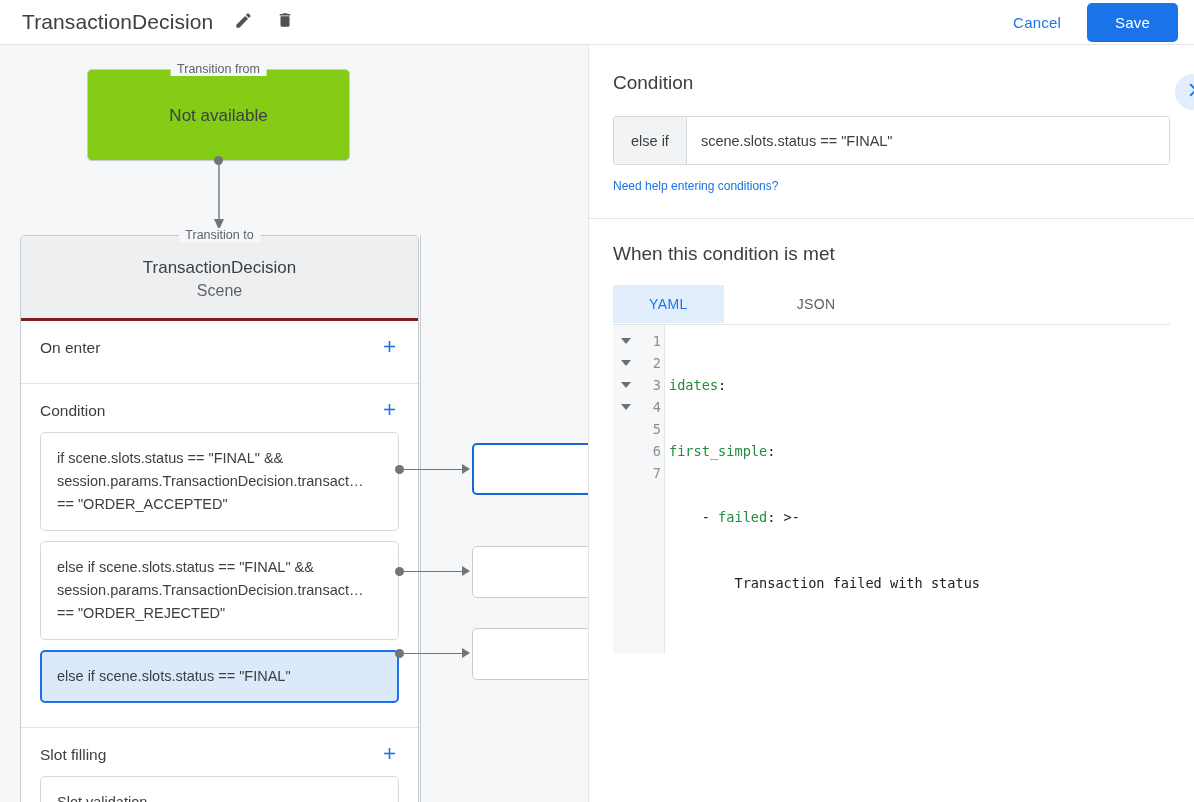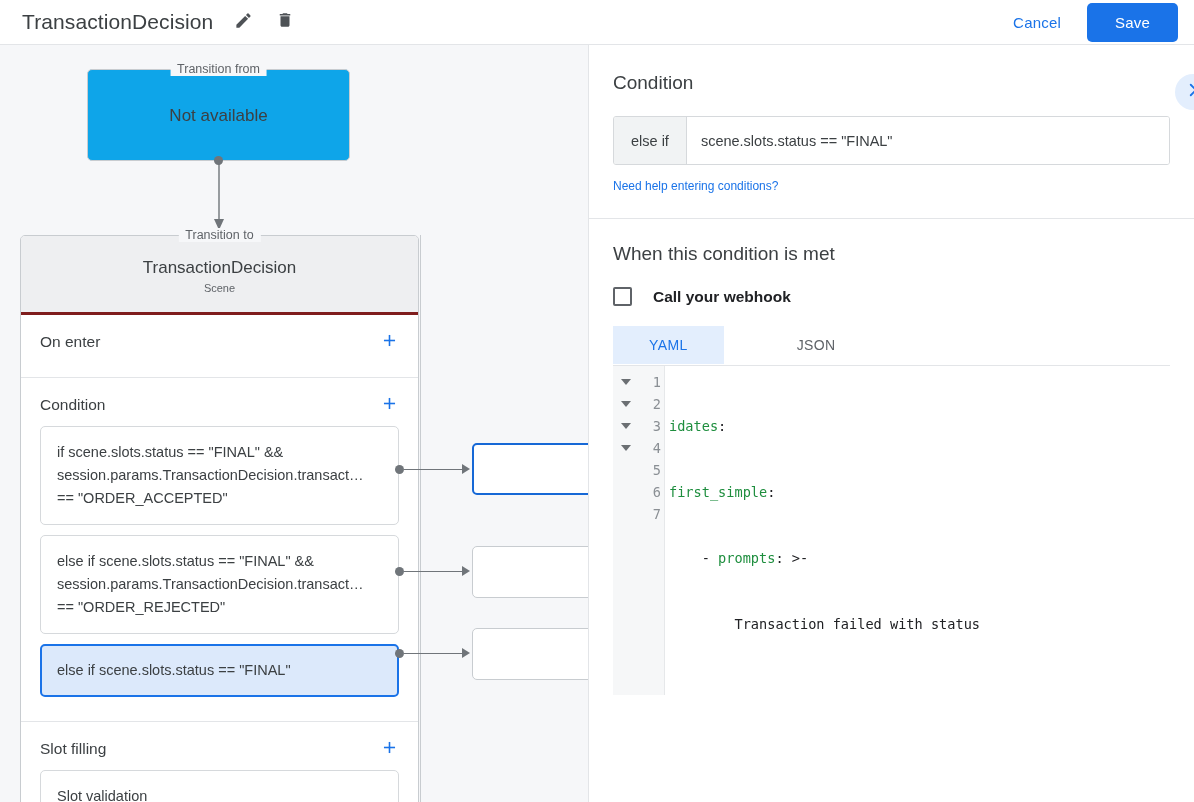--- a/index.html
+++ b/index.html
@@ -63,21 +63,21 @@
     width: 588px; height: 757px;
     background: #f6f7f9;
     overflow: hidden;
   }
 
   
   .fieldbox {
     position: absolute;
     border: 1px solid #c8ccd0;
     border-radius: 5px;
-    background: #0ea5e9;
+    background: #84cc16;
   }
   .fieldbox .legend {
     position: absolute;
     top: -8px; left: 50%;
     transform: translateX(-50%);
     background: #f6f7f9;
     padding: 0 7px;
     font-size: 12.5px;
     color: #5f6368;
     white-space: nowrap;
@@ -115,21 +115,21 @@
     text-align: center;
   }
   #scene-head .legend {
     position: absolute; top: -8px; left: 50%;
     transform: translateX(-50%);
     background: #f6f7f9;
     padding: 0 7px;
     font-size: 12.5px; color: #5f6368;
   }
   #scene-name { font-size: 17px; color: #3c4043; }
-  #scene-type { font-size: 11px; color: #5f6368; margin-top: 4px; }
+  #scene-type { font-size: 16px; color: #5f6368; margin-top: 4px; }
 
   .section { border-bottom: 1px solid #e3e5e8; padding: 0 0 14px 0; }
   .section:last-child { border-bottom: none; }
   .section-head {
     display: flex; align-items: center;
     justify-content: space-between;
     padding: 16px 18px 10px 19px;
   }
   .section-title { font-size: 15.5px; color: #3c4043; }
   .plus-btn {
@@ -476,24 +476,20 @@
       <div id="cond-prefix">else if</div>
       <input id="cond-input" type="text" value="scene.slots.status == &quot;FINAL&quot;" style="">
     </div>
 
     <a id="cond-help-link">Need help entering conditions?</a>
   </div>
 
   <div id="panel-sec-2">
     <div id="when-heading">When this condition is met</div>
 
-    <div class="cb-row">
-      <span class="cb"></span>
-      <span class="cb-label">Call your webhook</span>
-    </div>
 
 
 
     <div id="editor-tabs">
       <div class="etab active">YAML</div>
       <div class="etab">JSON</div>
     </div>
 
     <div id="editor">
       <div id="fold-gutter">
@@ -520,20 +516,20 @@
         <div class="lnum">3</div>
         <div class="lnum">4</div>
         <div class="lnum">5</div>
         <div class="lnum">6</div>
         <div class="lnum">7</div>
       </div>
 
       <div id="code-area">
         <div class="cline"><span class="k">idates</span><span class="p">:</span></div>
         <div class="cline"><span class="k">first_simple</span><span class="p">:</span></div>
-        <div class="cline"><span class="p">&nbsp;&nbsp;&nbsp;&nbsp;- </span><span class="k">prompts</span><span class="p">: &gt;-</span></div>
+        <div class="cline"><span class="p">&nbsp;&nbsp;&nbsp;&nbsp;- </span><span class="k">failed</span><span class="p">: &gt;-</span></div>
         <div class="cline">        Transaction failed with status</div>
         
         
       </div>
     </div>
   </div>
 </div>
 
 </body></html>

